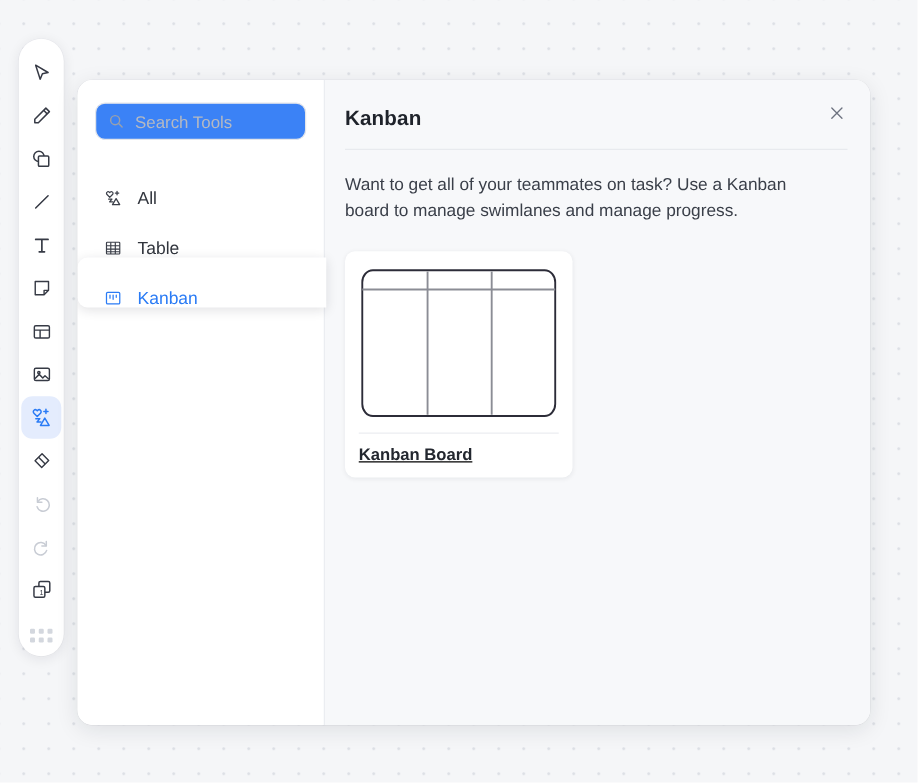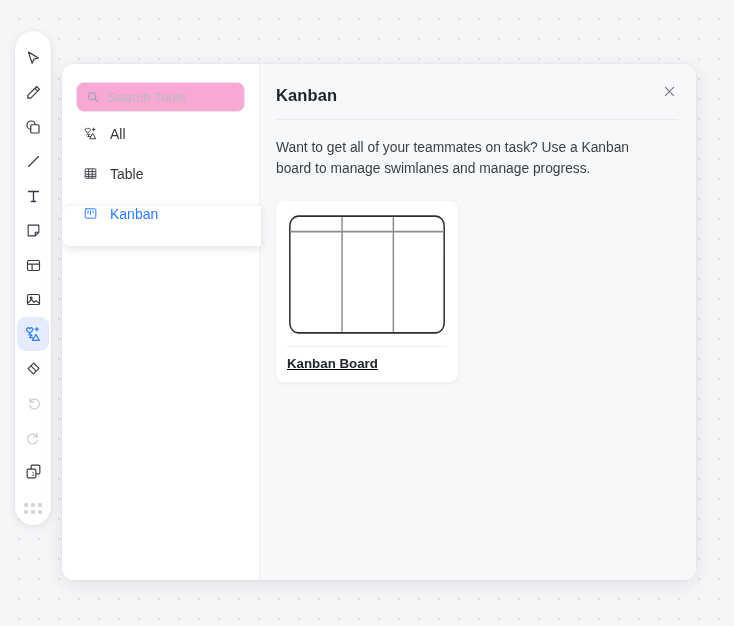--- a/index.html
+++ b/index.html
@@ -96,40 +96,40 @@
     padding: 18px 14px 14px 14px;
   }
   .search-box {
     height: 30px;
     border: 1px solid #e3e5ea;
     border-radius: 8px;
     display: flex;
     align-items: center;
     gap: 8px;
     padding: 0 9px;
-    background: #f9a8d4;
+    background: #3b82f6;
   }
   .search-box .s-icon { color: #9aa0ab; display: flex; }
   .search-box input {
     border: 0;
     outline: 0;
     font-family: "Liberation Sans", sans-serif;
     font-size: 13.5px;
     color: #31353d;
     background: transparent;
     width: 100%;
   }
   .search-box input::placeholder { color: #b5b9c2; }
 
   .tool-list { padding: 0 0 0 0; position: relative; }
 
   .list-item {
     height: 40px;
     display: flex;
-    align-items: flex-start;
+    align-items: flex-end;
     gap: 11px;
     padding: 0 14px 0 20px;
     margin: 0 0 0 0;
     font-size: 14px;
     color: #31353d;
     cursor: pointer;
     position: relative;
   }
   .list-item .li-icon { color: #3b3f49; display: flex; width: 17px; justify-content: center; }
   .list-item.selected {

